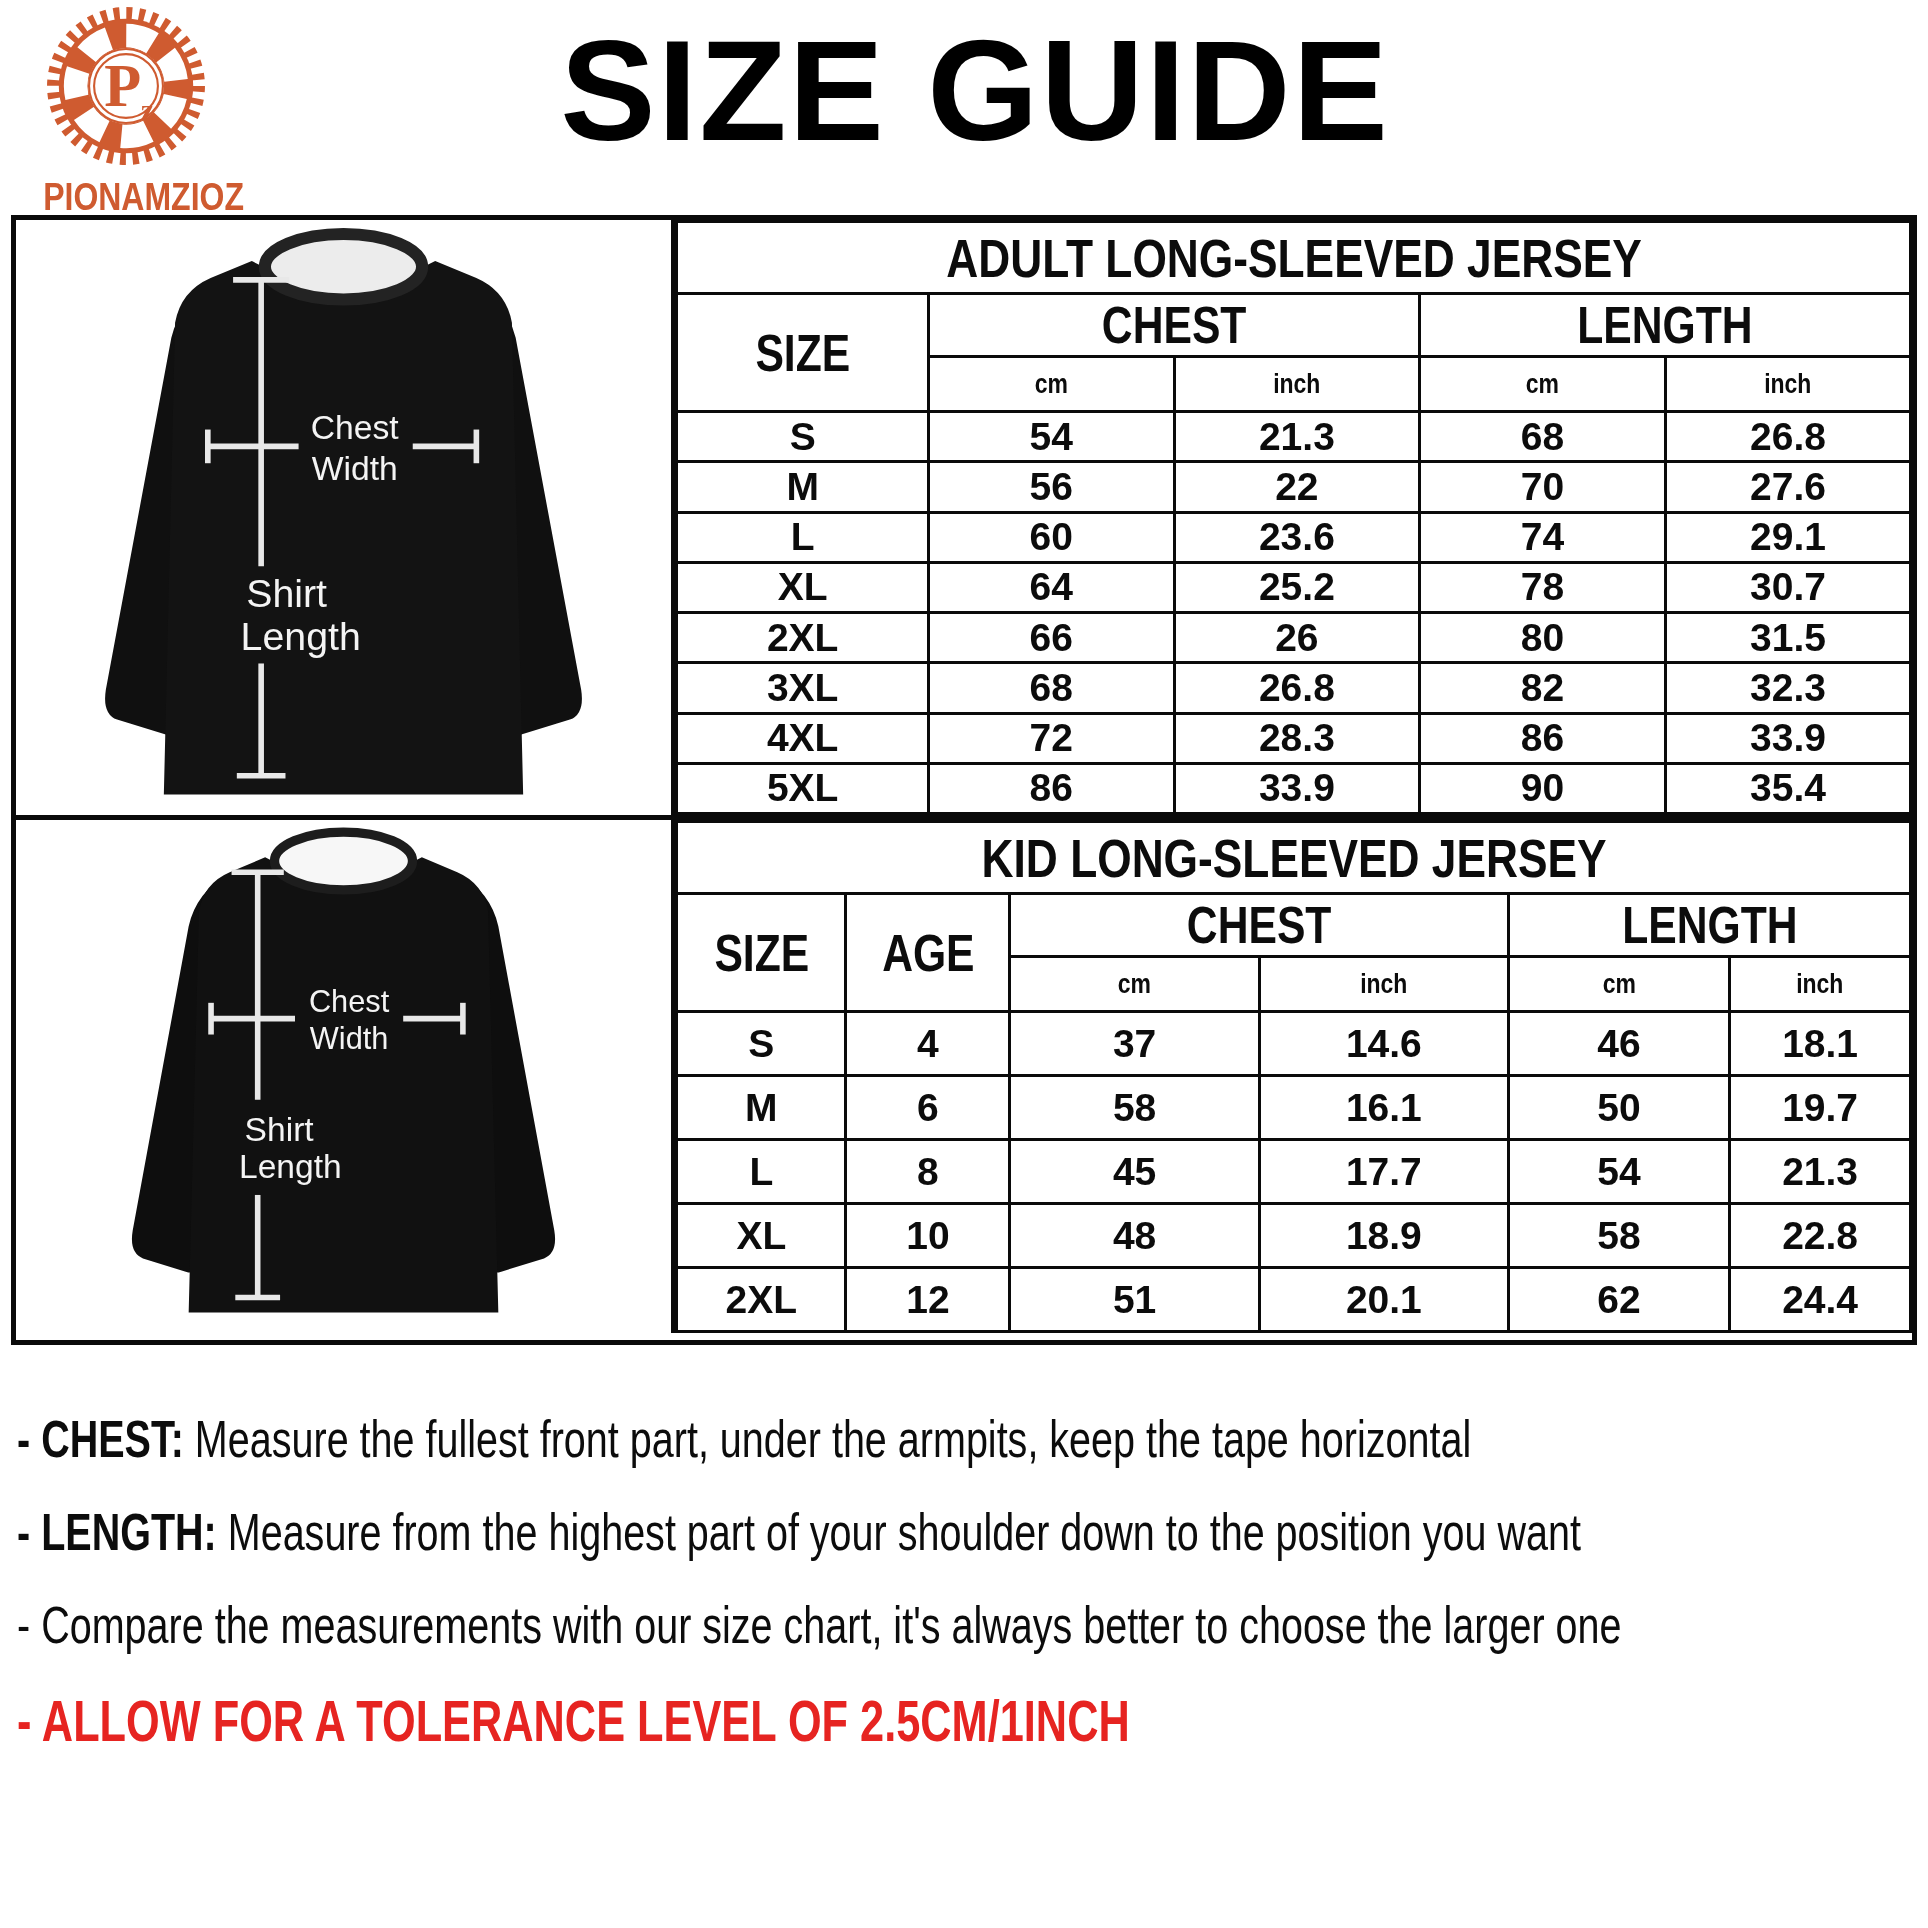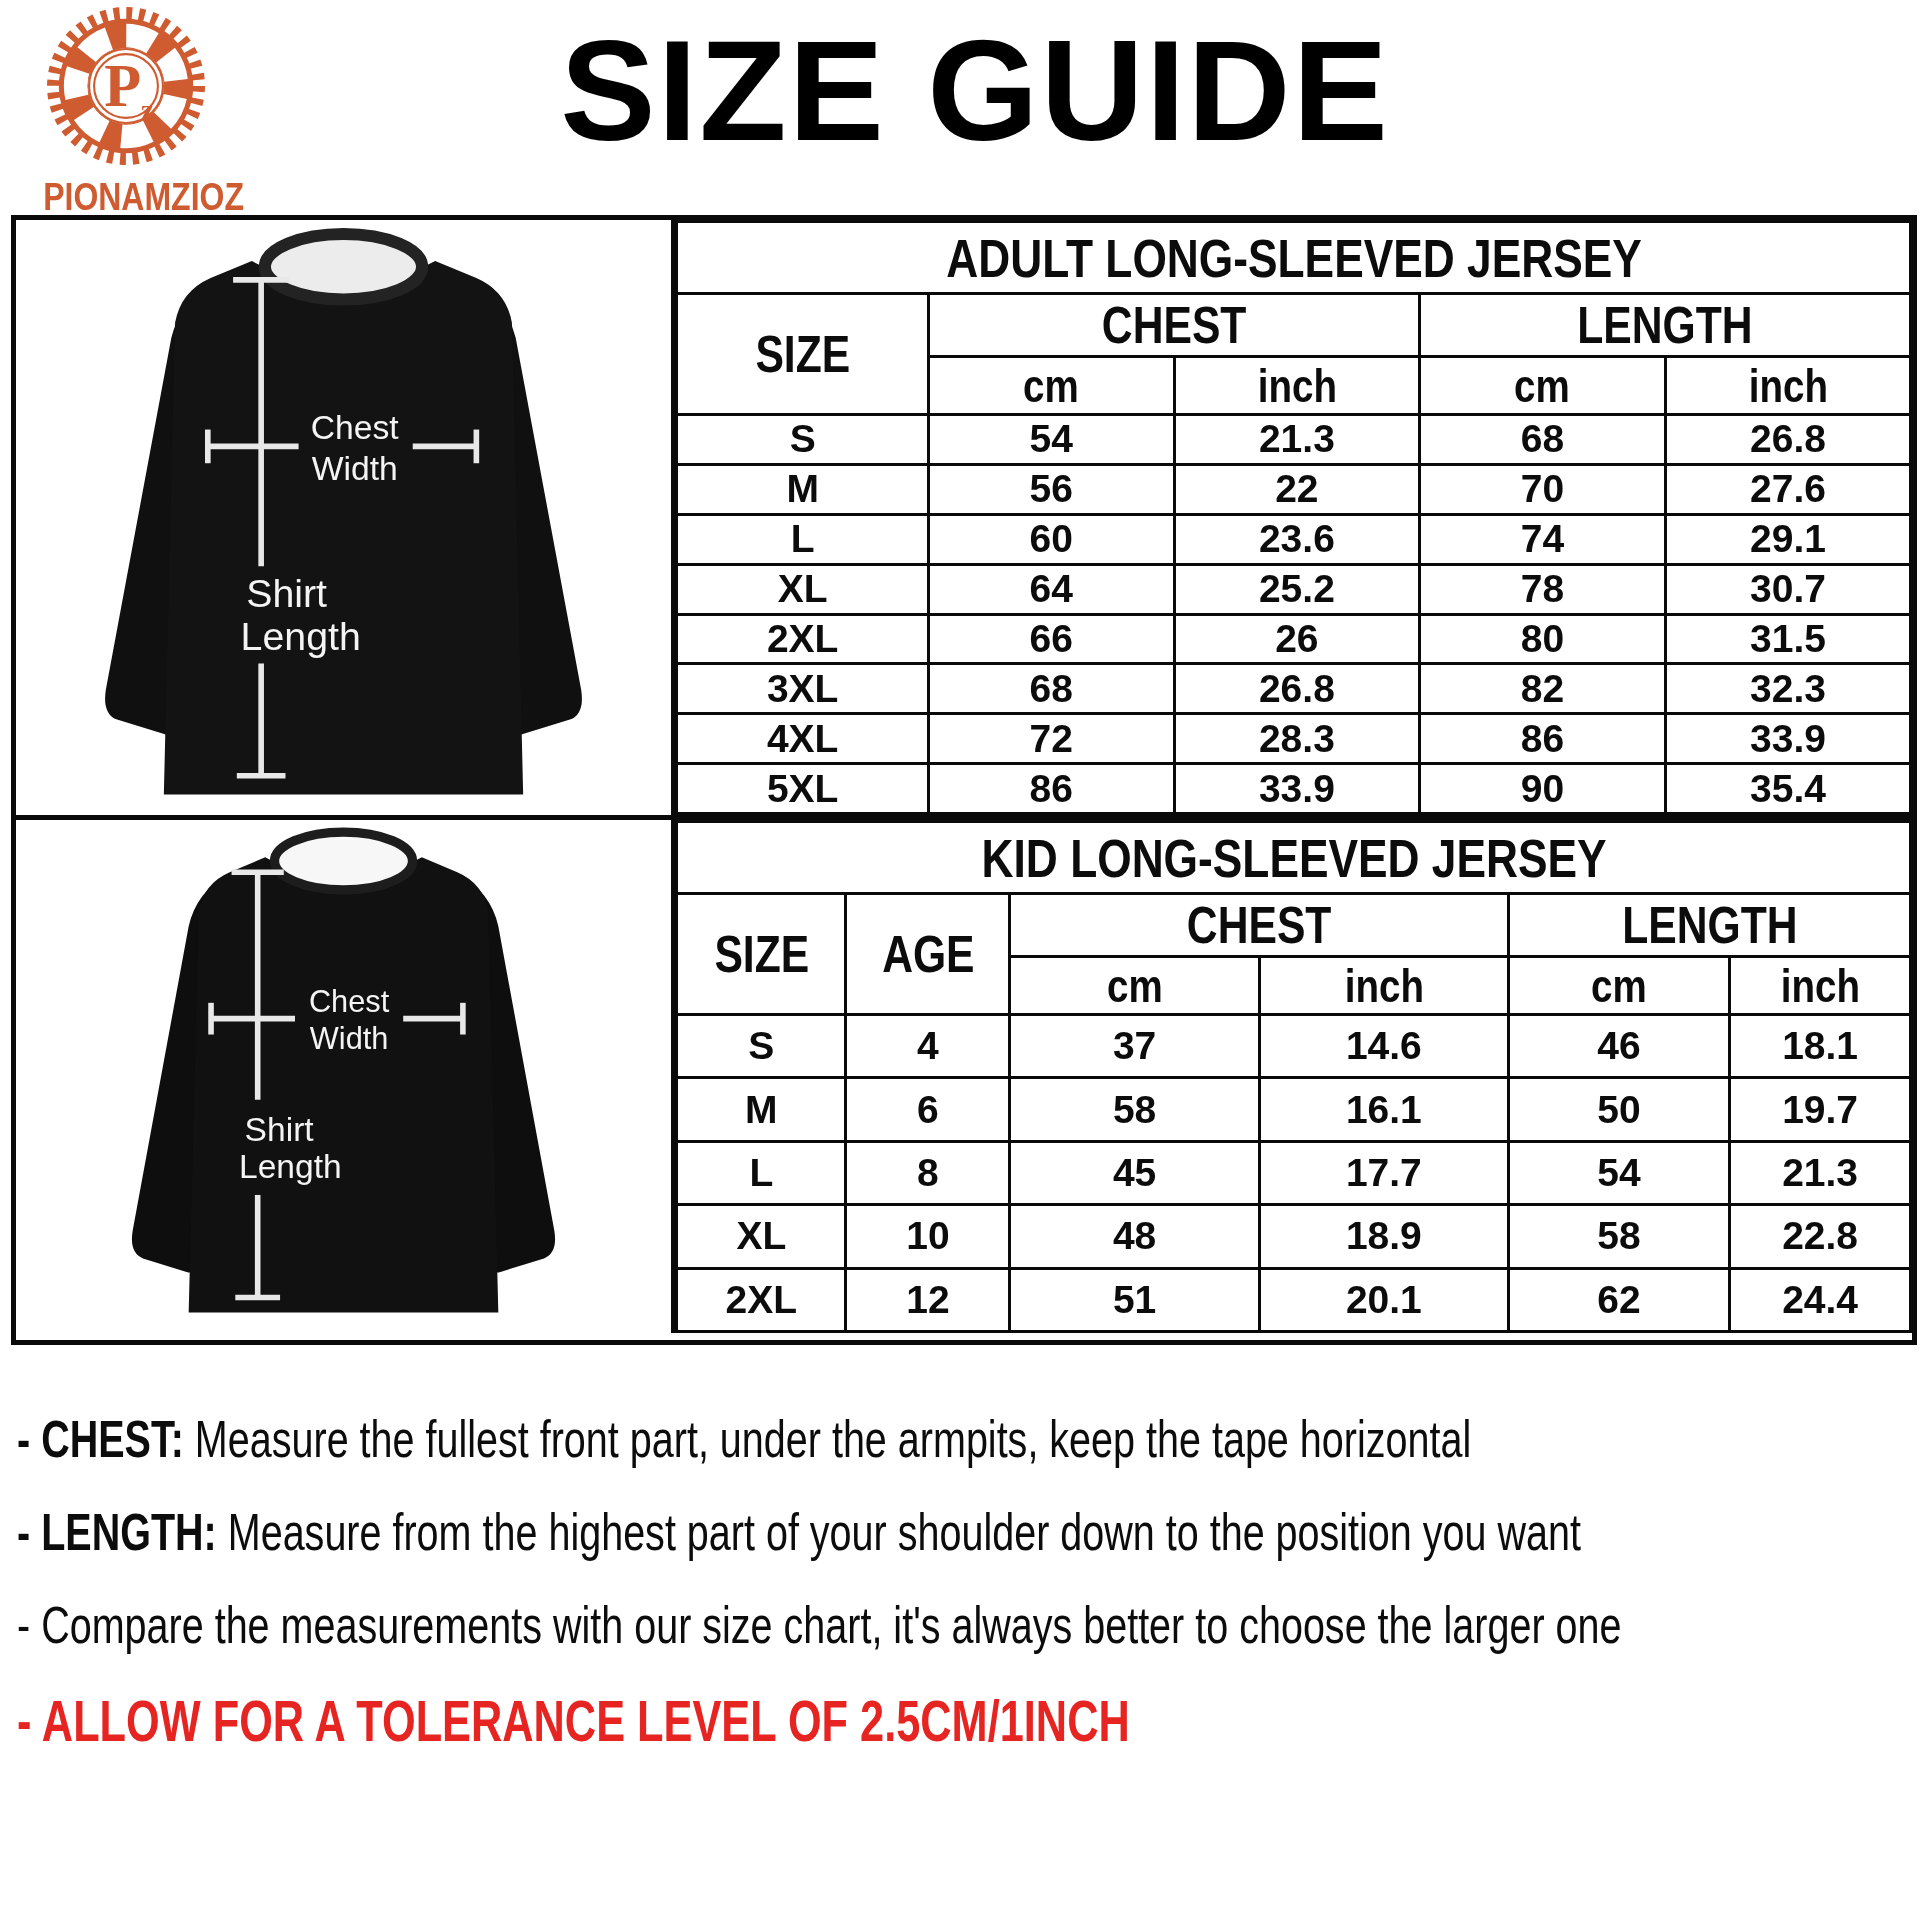--- a/index.html
+++ b/index.html
@@ -24,21 +24,21 @@
                 position:relative; overflow:hidden; }
   .table-cell { flex:1 1 auto; }
 
   
   table.size-table { width:100%; height:100%; border-collapse:collapse; table-layout:fixed;
                      text-align:center; }
   table.size-table td { border:3.8px solid #0a0a0a; font-weight:bold; color:#0c0c0c;
                         vertical-align:middle; padding:0; }
   tr.t-title td { height:72px; font-size:54px; border-bottom:3.8px solid #0a0a0a;text-decoration:underline; }
   tr.t-group td { height:56px; font-size:52px;margin-top:30px; }
-  tr.t-unit  td { height:55px; font-size:47px; }
+  tr.t-unit  td { height:55px; font-size:28px; }
   tr.t-data  td { font-size:39px; }
   .c { display:inline-block; transform:scaleX(.82); transform-origin:center; white-space:nowrap; }
 
   
   .howto { position:absolute; left:17px; top:1409px; width:1896px; }
   .howto-heading { font-size:81px; font-weight:bold; color:#000; margin-bottom:36px; }
   .howto-heading .cl { transform:scaleX(.68); }
   .cl { display:inline-block; transform:scaleX(.76); transform-origin:left center; white-space:nowrap; }
   .howto-line { font-size:52px; color:#0c0c0c; margin-bottom:33px; font-weight:normal; }
   .howto-line b { font-weight:bold; }

